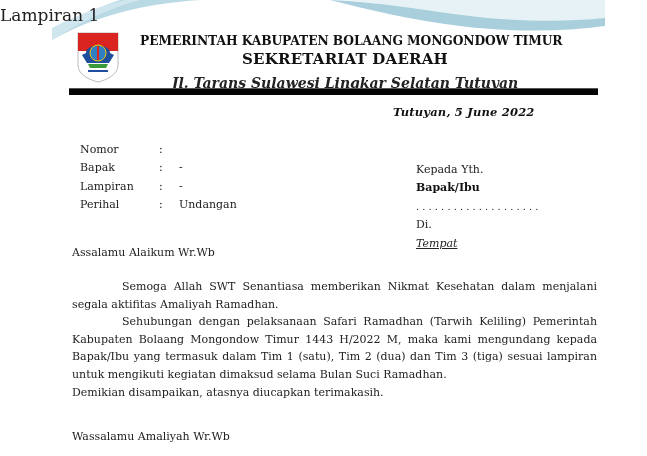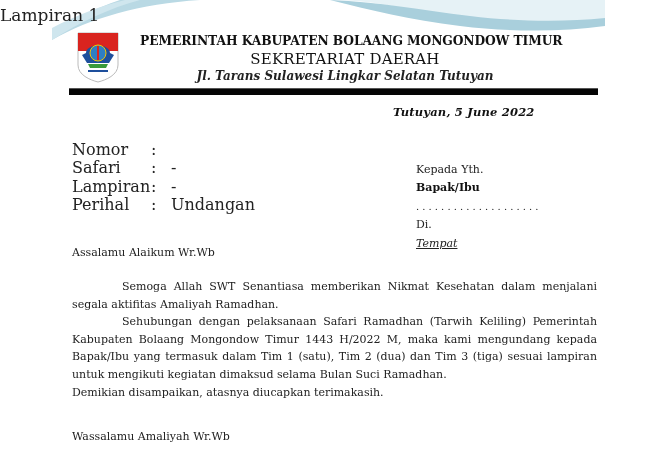--- a/index.html
+++ b/index.html
@@ -10,28 +10,28 @@
 
     .lampiran-title {
       position: absolute; top: 5px; left: 0; width: 544px; text-align: left;
       font-family: "DejaVu Serif", serif; font-size: 17px; color: #222; z-index: 2;
     }
 
     .logo { position: absolute; left: 76px; top: 31px; width: 44px; height: 52px; z-index: 2; }
 
     .kop { position: absolute; left: 120px; top: 33px; width: 430px; text-align: center; z-index: 2; padding-left: 20px; }
     .kop-line1 { font-family: "DejaVu Serif", serif; font-weight: bold; font-size: 12.3px; letter-spacing: -0.1px; color: #111; white-space: nowrap; }
-    .kop-line2 { font-family: "DejaVu Serif", serif; font-weight: normal; font-size: 15px; color: #111; margin-top: 2px; letter-spacing: 0.2px; }
-    .kop-line3 { font-family: "DejaVu Serif", serif; font-style: italic; font-weight: bold; font-size: 12px; color: #222; margin-top: 1px; }
+    .kop-line2 { font-family: "DejaVu Serif", serif; font-weight: bold; font-size: 15px; color: #111; margin-top: 2px; letter-spacing: 0.2px; }
+    .kop-line3 { font-family: "DejaVu Serif", serif; font-style: italic; font-weight: bold; font-size: 14px; color: #222; margin-top: 7px; }
 
     .kop-rule { position: absolute; left: 69px; top: 88px; width: 529px; height: 7px; background: #050505; border-top: 1px solid #555; z-index: 2; }
 
     .date-line { position: absolute; left: 393px; top: 105px; font-family: "DejaVu Serif", serif; font-style: italic; font-weight: bold; font-size: 11.5px; color: #111; letter-spacing: 0.2px; }
 
-    .meta { position: absolute; left: 72px; top: 140px; font-size: 16px; color: #222; }
+    .meta { position: absolute; left: 80px; top: 140px; font-size: 11px; color: #222; }
     .meta-row { display: flex; height: 18.5px; align-items: center; }
     .meta-label { width: 79px; }
     .meta-colon { width: 20px; }
     .meta-value { white-space: nowrap; }
 
     .recipient { position: absolute; left: 416px; top: 140px; font-size: 11px; color: #222; margin-top: 20px; }
     .recipient div { height: 18.5px; display: flex; align-items: center; }
     .recipient .bold { font-weight: bold; color: #111; }
     .recipient .dots { letter-spacing: 3.1px; font-size: 10px; }
     .recipient .tempat { font-style: italic; text-decoration: underline; }
@@ -75,21 +75,21 @@
 <div class="kop-rule"></div>
 
 <div class="date-line">Tutuyan,  5 June 2022</div>
 
 <div class="meta">
   <div class="meta-row">
     <span class="meta-label">Nomor</span>
     <span class="meta-colon">:</span>
   </div>
   <div class="meta-row">
-    <span class="meta-label">Safari</span>
+    <span class="meta-label">Bapak</span>
     <span class="meta-colon">:</span>
     <span class="meta-value">-</span>
   </div>
   <div class="meta-row">
     <span class="meta-label">Lampiran</span>
     <span class="meta-colon">:</span>
     <span class="meta-value">-</span>
   </div>
   <div class="meta-row">
     <span class="meta-label">Perihal</span>

